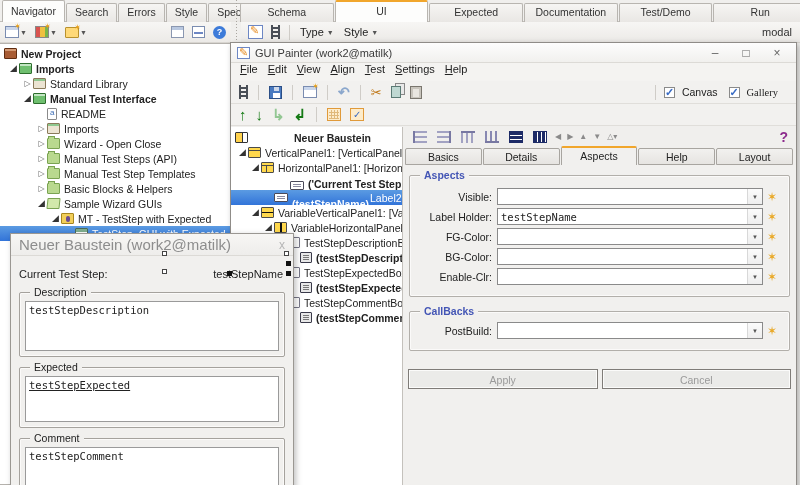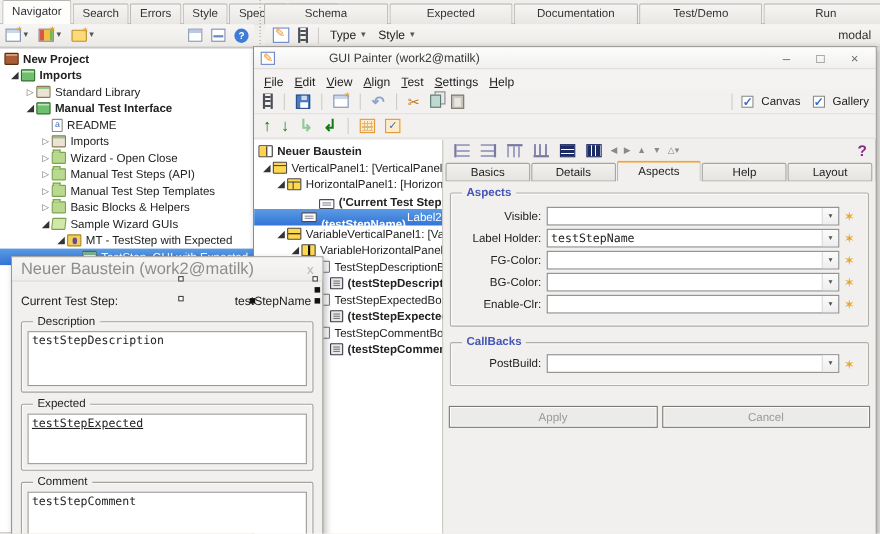--- a/index.html
+++ b/index.html
@@ -88,23 +88,23 @@
   .ic-label::after { content:""; position:absolute; left:2px; right:2px; top:2px; height:1px; background:#8a8aa0; box-shadow:0 2px 0 #8a8aa0; }
   .ic-text { width:12px; height:11px; background:#e8e8e8; border:1px solid #3a3a4a; }
   .ic-text::after { content:""; position:absolute; left:2px; right:2px; top:2px; height:1px; background:#777; box-shadow:0 2px 0 #777, 0 4px 0 #777; }
   .ic-frame { background:#fff; border:1px solid #778; }
 
   
   #painter { position:absolute; left:230px; top:42px; width:567px; height:450px;
              background:#f0efed; border:1px solid #8f8c88; box-shadow:2px 2px 6px rgba(0,0,0,.28); }
   .ptitle { height:20px; background:linear-gradient(#fdfdfd,#f1f0ee); border-bottom:1px solid #dcdad6;
             display:flex; align-items:center; padding:0 6px; gap:5px; }
-  .ptitle .t { color:#3a3a3a; font-size:11px; flex:1;margin-left:44px; }
+  .ptitle .t { color:#3a3a3a; font-size:11px; flex:1; }
   .wc { width:26px; text-align:center; color:#666; font-size:12px; }
-  .pmenu { height:18px; display:flex; align-items:flex-end; padding:0 4px; background:#f4f3f1; }
+  .pmenu { height:18px; display:flex; align-items:flex-start; padding:0 4px; background:#f4f3f1; }
   .pmenu span { padding:0 5px; }
   .pmenu span::first-letter { text-decoration:underline; }
   .ptb { display:flex; align-items:center; gap:5px; padding:0 6px;
          border-bottom:1px solid #e0deda; background:#f2f1ef; }
   #ptb1 { height:23px; } #ptb2 { height:22px; }
   .arrow-g { font-size:15px; font-weight:bold; color:#157a15; line-height:1; }
   .arrow-g.light { color:#93c793; }
   .ic-save { width:13px; height:13px; background:#4a7ac0; border:1px solid #2c4f86; position:relative; }
   .ic-save::after { content:""; position:absolute; left:3px; bottom:0; width:7px; height:5px; background:#fff; }
   .ic-save::before { content:""; position:absolute; left:4px; top:0; width:5px; height:4px; background:#cfd9ea; }
@@ -187,20 +187,21 @@
 <div class="tabrow" id="left-tabs">
     <div class="tab active">Navigator</div>
     <div class="tab">Search</div>
     <div class="tab">Errors</div>
     <div class="tab">Style</div>
     <div class="tab">Special</div>
     <div class="tab">Types</div>
   </div>
 <div class="tabrow" id="right-tabs">
     <div class="tab">Schema</div>
+    <div class="tab active accent">UI</div>
     <div class="tab">Expected</div>
     <div class="tab">Documentation</div>
     <div class="tab">Test/Demo</div>
     <div class="tab">Run</div>
   </div>
 
 <div class="toolbar" id="tb-left">
   <span class="tbtn">
       <span class="mini ic-newview star-badge"></span>
       <span class="dd">▼</span>
@@ -360,21 +361,21 @@
         <span class="mini ic-copy"></span>
       </span>
     <span class="tbtn">
         <span class="mini ic-paste"></span>
       </span>
     <span class="spring"></span>
     <span class="tsep"></span>
     <span class="cbox"></span>
     <span class="cblab">Canvas</span>
     <span class="cbox"></span>
-    <span class="cblab" style="margin-right:0;">Gallery</span>
+    <span class="cblab" style="margin-right:12px;font-family:Liberation Serif, serif;">Gallery</span>
   </div>
   <div class="ptb" id="ptb2">
     <span class="tbtn">
         <span class="arrow-g">↑</span>
       </span>
     <span class="tbtn">
         <span class="arrow-g">↓</span>
       </span>
     <span class="tbtn">
         <span class="arrow-g light">↳</span>
@@ -385,21 +386,21 @@
     <span class="tsep"></span>
     <span class="tbtn">
         <span class="mini ic-grid"></span>
       </span>
     <span class="tbtn">
         <span class="mini ic-gridchk">✓</span>
       </span>
   </div>
   <div class="pbody">
     <div id="ptree">
-        <div class="trow" style="padding-left: 4px;">
+        <div class="trow" style="padding-left: 4px; gap: 42px;">
           <span class="ic ic-form"></span>
           <span class="lbl b">Neuer Baustein</span>
         </div>
         <div class="trow" style="padding-left: 6px;">
           <span class="exp open">◢</span>
           <span class="ic ic-vpanel"></span>
           <span class="lbl">VerticalPanel1: [VerticalPanelView]</span>
         </div>
         <div class="trow" style="padding-left: 19px;">
           <span class="exp open">◢</span>

